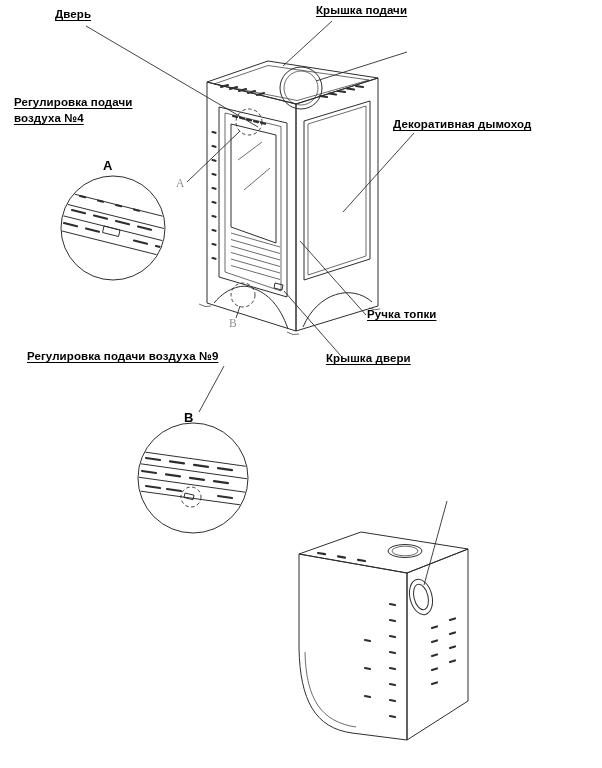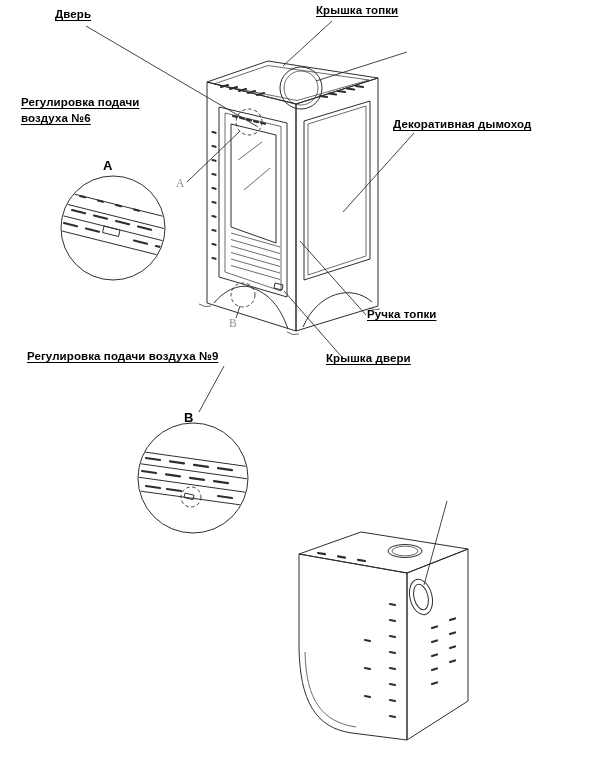--- a/index.html
+++ b/index.html
@@ -8,21 +8,21 @@
     position:relative; width:602px; height:768px;
     background:var(--bg,#ffffff); overflow:hidden;border-radius:24px;
   }
   .art { position:absolute; left:0; top:0; width:602px; height:768px; }
   .lbl {
     position:absolute; font-weight:bold; font-size:11.5px;
     color:var(--text,#000); white-space:nowrap; letter-spacing:.1px;
     text-decoration:underline; text-underline-offset:2px;
   }
   .lbl.two-line { line-height:16px; text-decoration:none; }
-  .lbl.two-line span { display:block; text-decoration:underline; text-underline-offset:2px;margin-left:7px; }
+  .lbl.two-line span { display:block; text-decoration:underline; text-underline-offset:2px; }
   .marker {
     position:absolute; font-weight:bold; font-size:13px; color:var(--text,#000);
   }
   .zone {
     position:absolute; font-size:11.5px; color:var(--marker,#8f8f8f);
     font-family:"Liberation Serif", serif;
   }
   svg .ln   { fill:none; stroke:var(--line,#2e2e2e); stroke-width:1; }
   svg .thin { stroke-width:.7; }
   svg .slot { fill:none; stroke:var(--line,#2e2e2e); stroke-width:2.2; stroke-linecap:round; }
@@ -218,26 +218,26 @@
       <path class="ld" d="M341,356 L284,291"></path>
       <path class="ld" d="M447,501 L424,585"></path>
       <path class="ld" d="M224,366 L199,412"></path>
       <path class="ld" d="M187,182 L240,131"></path>
       <path class="ld" d="M236,318 L240,306"></path>
     </g>
   </svg>
 
   <div class="lbl" style="left:55px; top:8px">Дверь</div>
 
-  <div class="lbl" style="left:316px; top:4px">Крышка топки</div>
+  <div class="lbl" style="left:316px; top:4px">Крышка подачи</div>
 
 
   <div class="lbl two-line" style="left:14px; top:94px">
     <span>Регулировка подачи</span>
-    <span>воздуха №6</span>
+    <span>воздуха №4</span>
   </div>
 
   <div class="marker" style="left:103px; top:158px">А</div>
 
   <div class="lbl" style="left:393px; top:118px">Декоративная дымоход</div>
 
   <div class="lbl" style="left:367px; top:308px">Ручка топки</div>
 
   <div class="lbl" style="left:326px; top:352px">Крышка двери</div>
 

